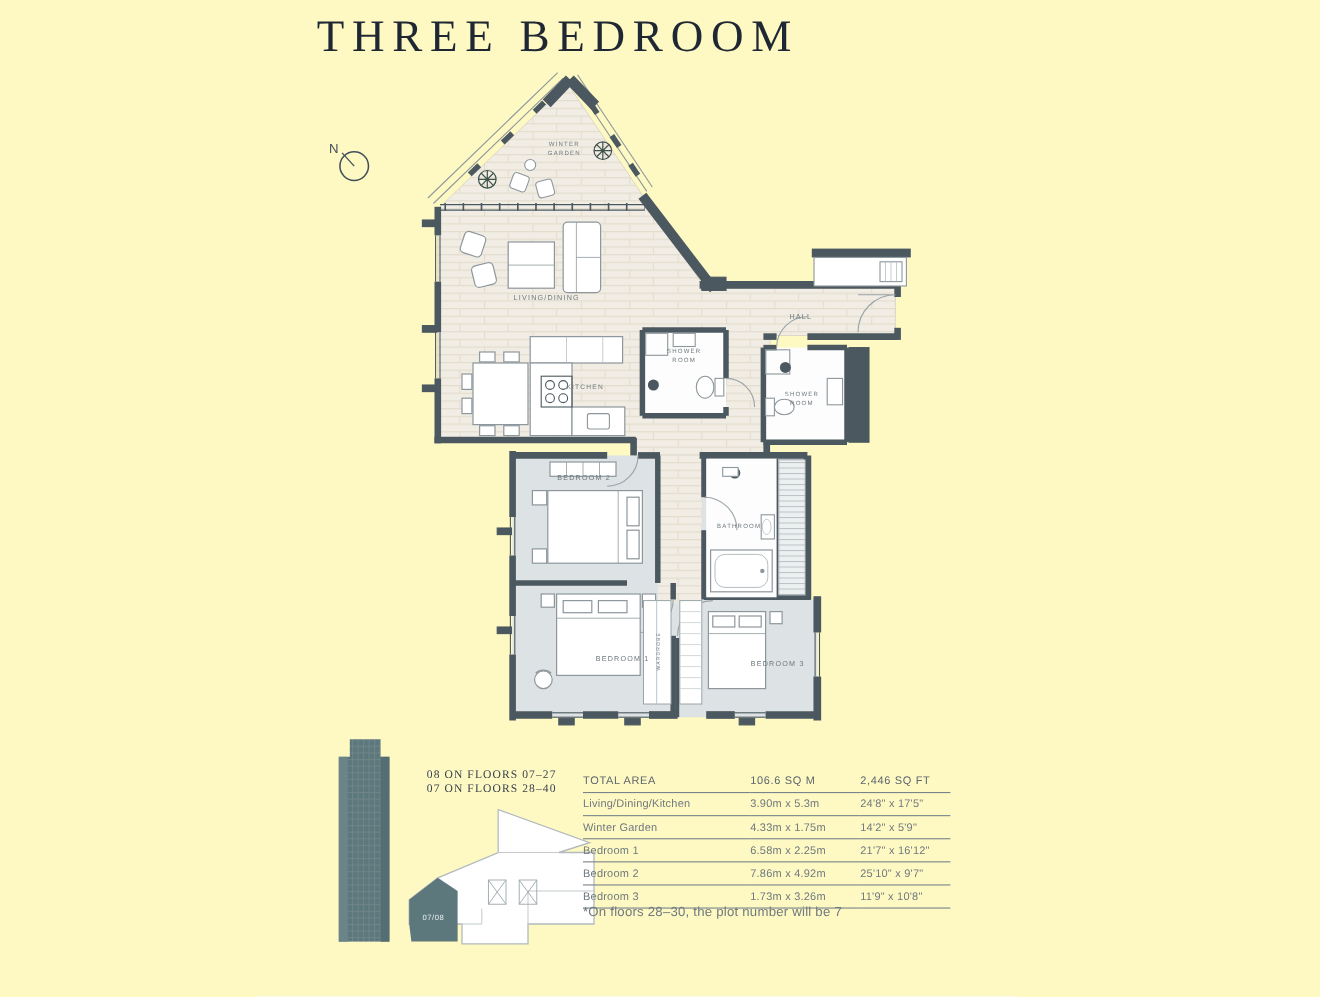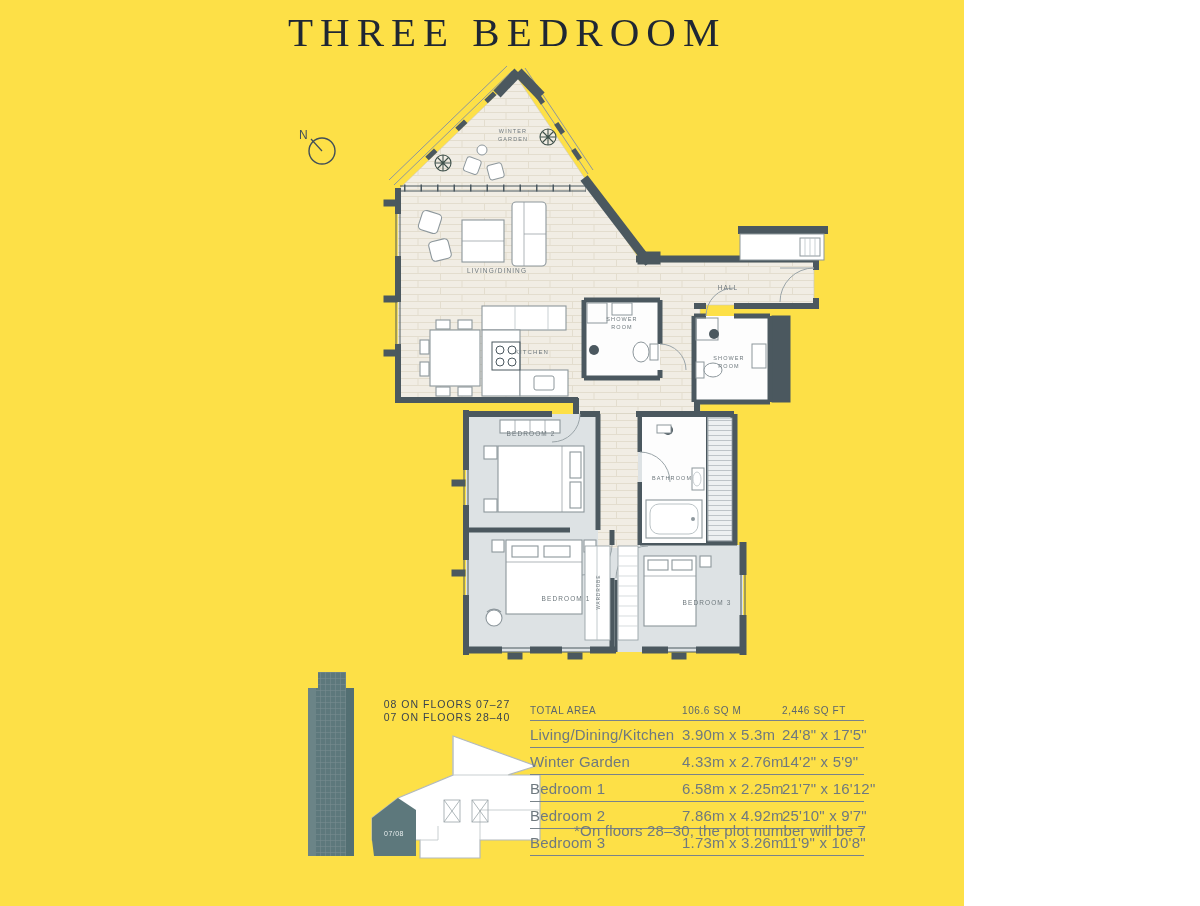--- a/index.html
+++ b/index.html
@@ -1,32 +1,32 @@
 <!DOCTYPE html>
 <html><head>
 <meta charset="utf-8">
 <style>
   html,body{margin:0;padding:0;background:#ffffff;}
-  #canvas{position:relative;width:964px;height:906px;background:#fde047;overflow:hidden;
+  #canvas{position:relative;width:1200px;height:906px;background:#fef9c3;overflow:hidden;
           font-family:"Liberation Sans",sans-serif;}
   #plan-title{position:absolute;left:288px;top:8px;margin:0;
 
     font-family:"Liberation Serif",serif;font-weight:400;font-size:41px;
     letter-spacing:7px;color:#1f2733;}
   #plansvg{position:absolute;left:0;top:0;}
   .caption{position:absolute;left:342px;top:698px;width:210px;text-align:center;
-    font-family:Liberation Sans, sans-serif;font-size:10.5px;letter-spacing:1px;
+    font-family:Liberation Serif, serif;font-size:10.5px;letter-spacing:1px;
     color:#39434e;line-height:13px;}
   
   #area-table{position:absolute;left:530px;top:703px;width:362px;}
   .trow{display:grid;grid-template-columns:152px 100px 82px;column-gap:0;}
   .tcell{border-bottom:1px solid #79838a;padding:5px 0 4px 0;
-    font-size:15px;color:#6f797f;letter-spacing:.2px;white-space:nowrap;}
+    font-size:10px;color:#6f797f;letter-spacing:.2px;white-space:nowrap;}
   .thead .tcell{font-size:10px;color:#5c666d;letter-spacing:.6px;padding-top:2px;}
-  #footnote{position:absolute;left:530px;top:822px;font-size:15px;color:#6f797f;letter-spacing:.2px;margin-left:44px;}
+  #footnote{position:absolute;left:530px;top:822px;font-size:12px;color:#6f797f;letter-spacing:.2px;}
   text{font-family:"Liberation Sans",sans-serif;}
   .rlabel{fill:#6e787d;letter-spacing:1.1px;}
 </style>
 </head>
 <body>
 
 <div id="canvas">
 
   <h1 id="plan-title">THREE BEDROOM</h1>
 
@@ -359,21 +359,21 @@
       <div class="tcell">106.6 SQ M</div>
       <div class="tcell">2,446 SQ FT</div>
     </div>
     <div class="trow">
       <div class="tcell">Living/Dining/Kitchen</div>
       <div class="tcell">3.90m x 5.3m</div>
       <div class="tcell">24'8" x 17'5"</div>
     </div>
     <div class="trow">
       <div class="tcell">Winter Garden</div>
-      <div class="tcell">4.33m x 2.76m</div>
+      <div class="tcell">4.33m x 1.75m</div>
       <div class="tcell">14'2" x 5'9"</div>
     </div>
     <div class="trow">
       <div class="tcell">Bedroom 1</div>
       <div class="tcell">6.58m x 2.25m</div>
       <div class="tcell">21'7" x 16'12"</div>
     </div>
     <div class="trow">
       <div class="tcell">Bedroom 2</div>
       <div class="tcell">7.86m x 4.92m</div>

